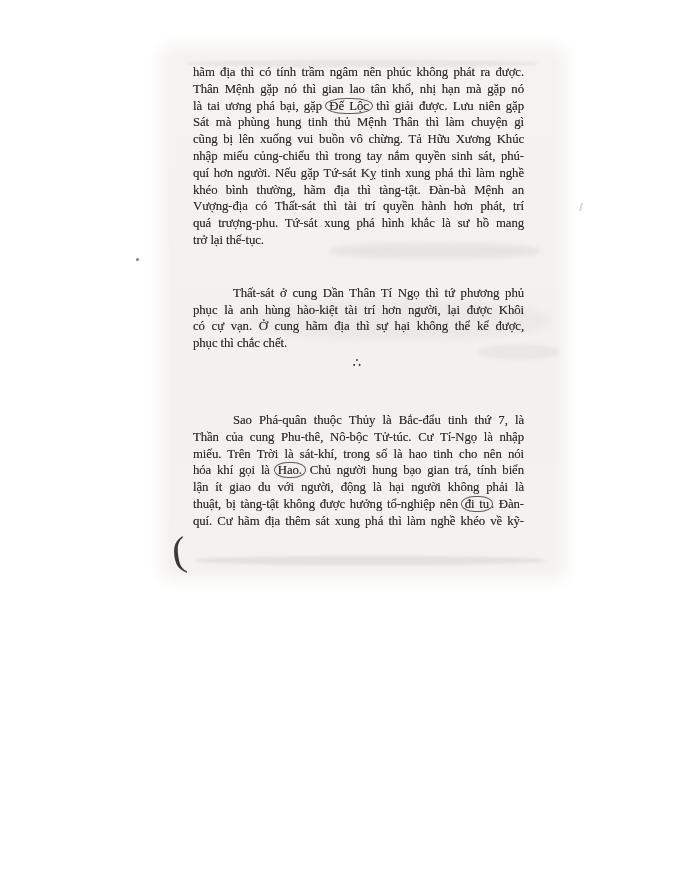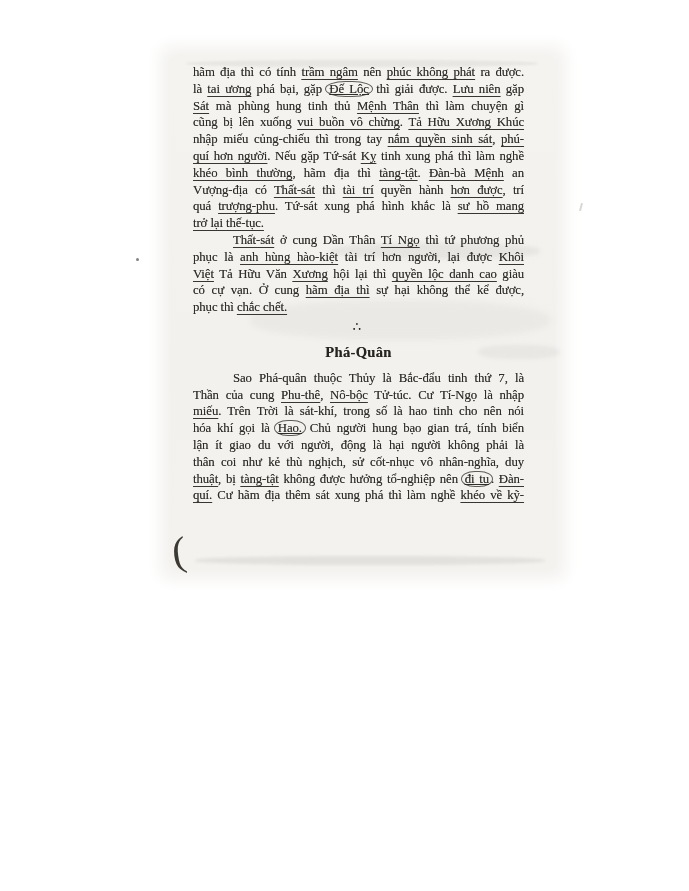--- a/index.html
+++ b/index.html
@@ -13,31 +13,30 @@
     box-shadow:0 0 16px 10px #f3f2ef;border-radius:3px;
   }
   .textblock{
     position:absolute;left:193px;top:64px;width:331px;
     font-size:12.8px;line-height:16.8px;color:#2f2d29;
     letter-spacing:-0.1px;
     text-shadow:0 0 0.4px rgba(47,45,41,0.55);
   }
   .line{text-align:justify;text-align-last:justify;text-justify:inter-word;}
   .line.end{text-align:left;text-align-last:left;}
-  .line.ind{text-indent:40px;}
+  .line.ind{text-indent:40px;margin-top:36px;}
   .u{
-    text-decoration:underline;
     text-decoration-thickness:1.1px;
     text-underline-offset:2.6px;
     text-decoration-color:rgba(43,40,36,0.85);
   }
   .o{
     border:1.1px solid rgba(43,40,36,0.75);
     border-radius:50% / 58%;
-    padding:0 3px;margin:0 -2px;text-decoration:underline;
+    padding:0 3px;margin:0 -2px;
   }
   .sep{
     text-align:center;text-align-last:center;height:24px;line-height:22px;
     font-size:13px;color:#23211e;letter-spacing:3px;
   }
   .heading{
     text-align:center;text-align-last:center;font-weight:bold;
     font-size:14.6px;margin:4px 0 9px 0;color:#26241FFF;letter-spacing:0.3px;
   }
   .margin-paren{
@@ -70,38 +69,36 @@
   <div class="artifact a2"></div>
   <div class="artifact a5"></div>
   <div class="artifact a3"></div>
 
   <div class="margin-dot"></div>
   <div class="margin-tick"></div>
   <div class="margin-paren">(</div>
 
   <div class="textblock">
       <div class="line"><span>hãm địa thì có tính </span><span class="u">trầm ngâm</span><span> nên </span><span class="u">phúc không phát</span><span> ra được.</span></div>
+      <div class="line"><span class="u">Thân Mệnh</span><span> gặp nó thì </span><span class="u">gian lao tân khổ</span><span>, </span><span class="u">nhị hạn</span><span> mà gặp nó</span></div>
       <div class="line"><span>là </span><span class="u">tai ương</span><span> phá bại, gặp </span><span class="o">Đế Lộc</span><span> thì giải được. </span><span class="u">Lưu niên</span><span> gặp</span></div>
       <div class="line"><span class="u">Sát</span><span> mà phùng hung tinh thủ </span><span class="u">Mệnh Thân</span><span> thì làm chuyện gì</span></div>
       <div class="line"><span>cũng bị lên xuống </span><span class="u">vui buồn vô chừng</span><span>. </span><span class="u">Tả Hữu Xương Khúc</span></div>
       <div class="line"><span>nhập miếu củng-chiếu thì trong tay </span><span class="u">nắm quyền sinh sát</span><span>, </span><span class="u">phú-</span></div>
       <div class="line"><span class="u">quí hơn người</span><span>. Nếu gặp Tứ-sát </span><span class="u">Kỵ</span><span> tinh xung phá thì làm nghề</span></div>
       <div class="line"><span class="u">khéo bình thường</span><span>, hãm địa thì </span><span class="u">tàng-tật</span><span>. </span><span class="u">Đàn-bà Mệnh</span><span> an</span></div>
-      <div class="line"><span>Vượng-địa có </span><span class="u">Thất-sát</span><span> thì </span><span class="u">tài trí</span><span> quyền hành </span><span class="u">hơn được</span><span>, trí</span></div>
+      <div class="line"><span>Vượng-địa có </span><span class="u">Thất-sát</span><span> thì </span><span class="u">tài trí</span><span> quyền hành </span><span class="u">hơn phát</span><span>, trí</span></div>
       <div class="line"><span>quá </span><span class="u">trượng-phu</span><span>. Tứ-sát xung phá hình khắc là </span><span class="u">sư hồ mang</span></div>
       <div class="line end"><span class="u">trở lại thế-tục.</span></div>
       <div class="line ind"><span class="u">Thất-sát</span><span> ở cung Dần Thân </span><span class="u">Tí Ngọ</span><span> thì tứ phương phủ</span></div>
       <div class="line"><span>phục là </span><span class="u">anh hùng hào-kiệt</span><span> tài trí hơn người, lại được </span><span class="u">Khôi</span></div>
-      <div class="line"><span class="u">Việt</span><span> Tả Hữu Văn </span><span class="u">Xương</span><span> hội lại thì </span><span class="u">quyền lộc danh cao</span><span> giàu</span></div>
       <div class="line"><span>có cự vạn. Ở cung </span><span class="u">hãm địa thì</span><span> sự hại không thể kể được,</span></div>
       <div class="line end"><span>phục thì </span><span class="u">chắc chết.</span></div>
       <div class="sep">∴</div>
-      <div class="heading">Phá-Quân</div>
       <div class="line ind"><span>Sao Phá-quân thuộc Thủy là Bắc-đẩu tinh thứ 7, là</span></div>
       <div class="line"><span>Thần của cung </span><span class="u">Phu-thê</span><span>, </span><span class="u">Nô-bộc</span><span> Tử-túc. Cư Tí-Ngọ là nhập</span></div>
       <div class="line"><span class="u">miếu</span><span>. Trên Trời là sát-khí, trong số là hao tinh cho nên nói</span></div>
       <div class="line"><span>hóa khí gọi là </span><span class="o">Hao.</span><span> Chủ người hung bạo gian trá, tính biển</span></div>
       <div class="line"><span>lận ít giao du với người, động là hại người không phải là</span></div>
-      <div class="line"><span>thân coi như kẻ thù nghịch, sử cốt-nhục vô nhân-nghĩa, duy</span></div>
       <div class="line"><span class="u">thuật</span><span>, bị </span><span class="u">tàng-tật</span><span> không được hưởng tổ-nghiệp nên </span><span class="o">đi tu</span><span>. </span><span class="u">Đàn-</span></div>
       <div class="line"><span class="u">quí.</span><span> Cư hãm địa thêm sát xung phá thì làm nghề </span><span class="u">khéo về kỹ-</span></div>
     </div>
 </div>
 
 </body></html>

